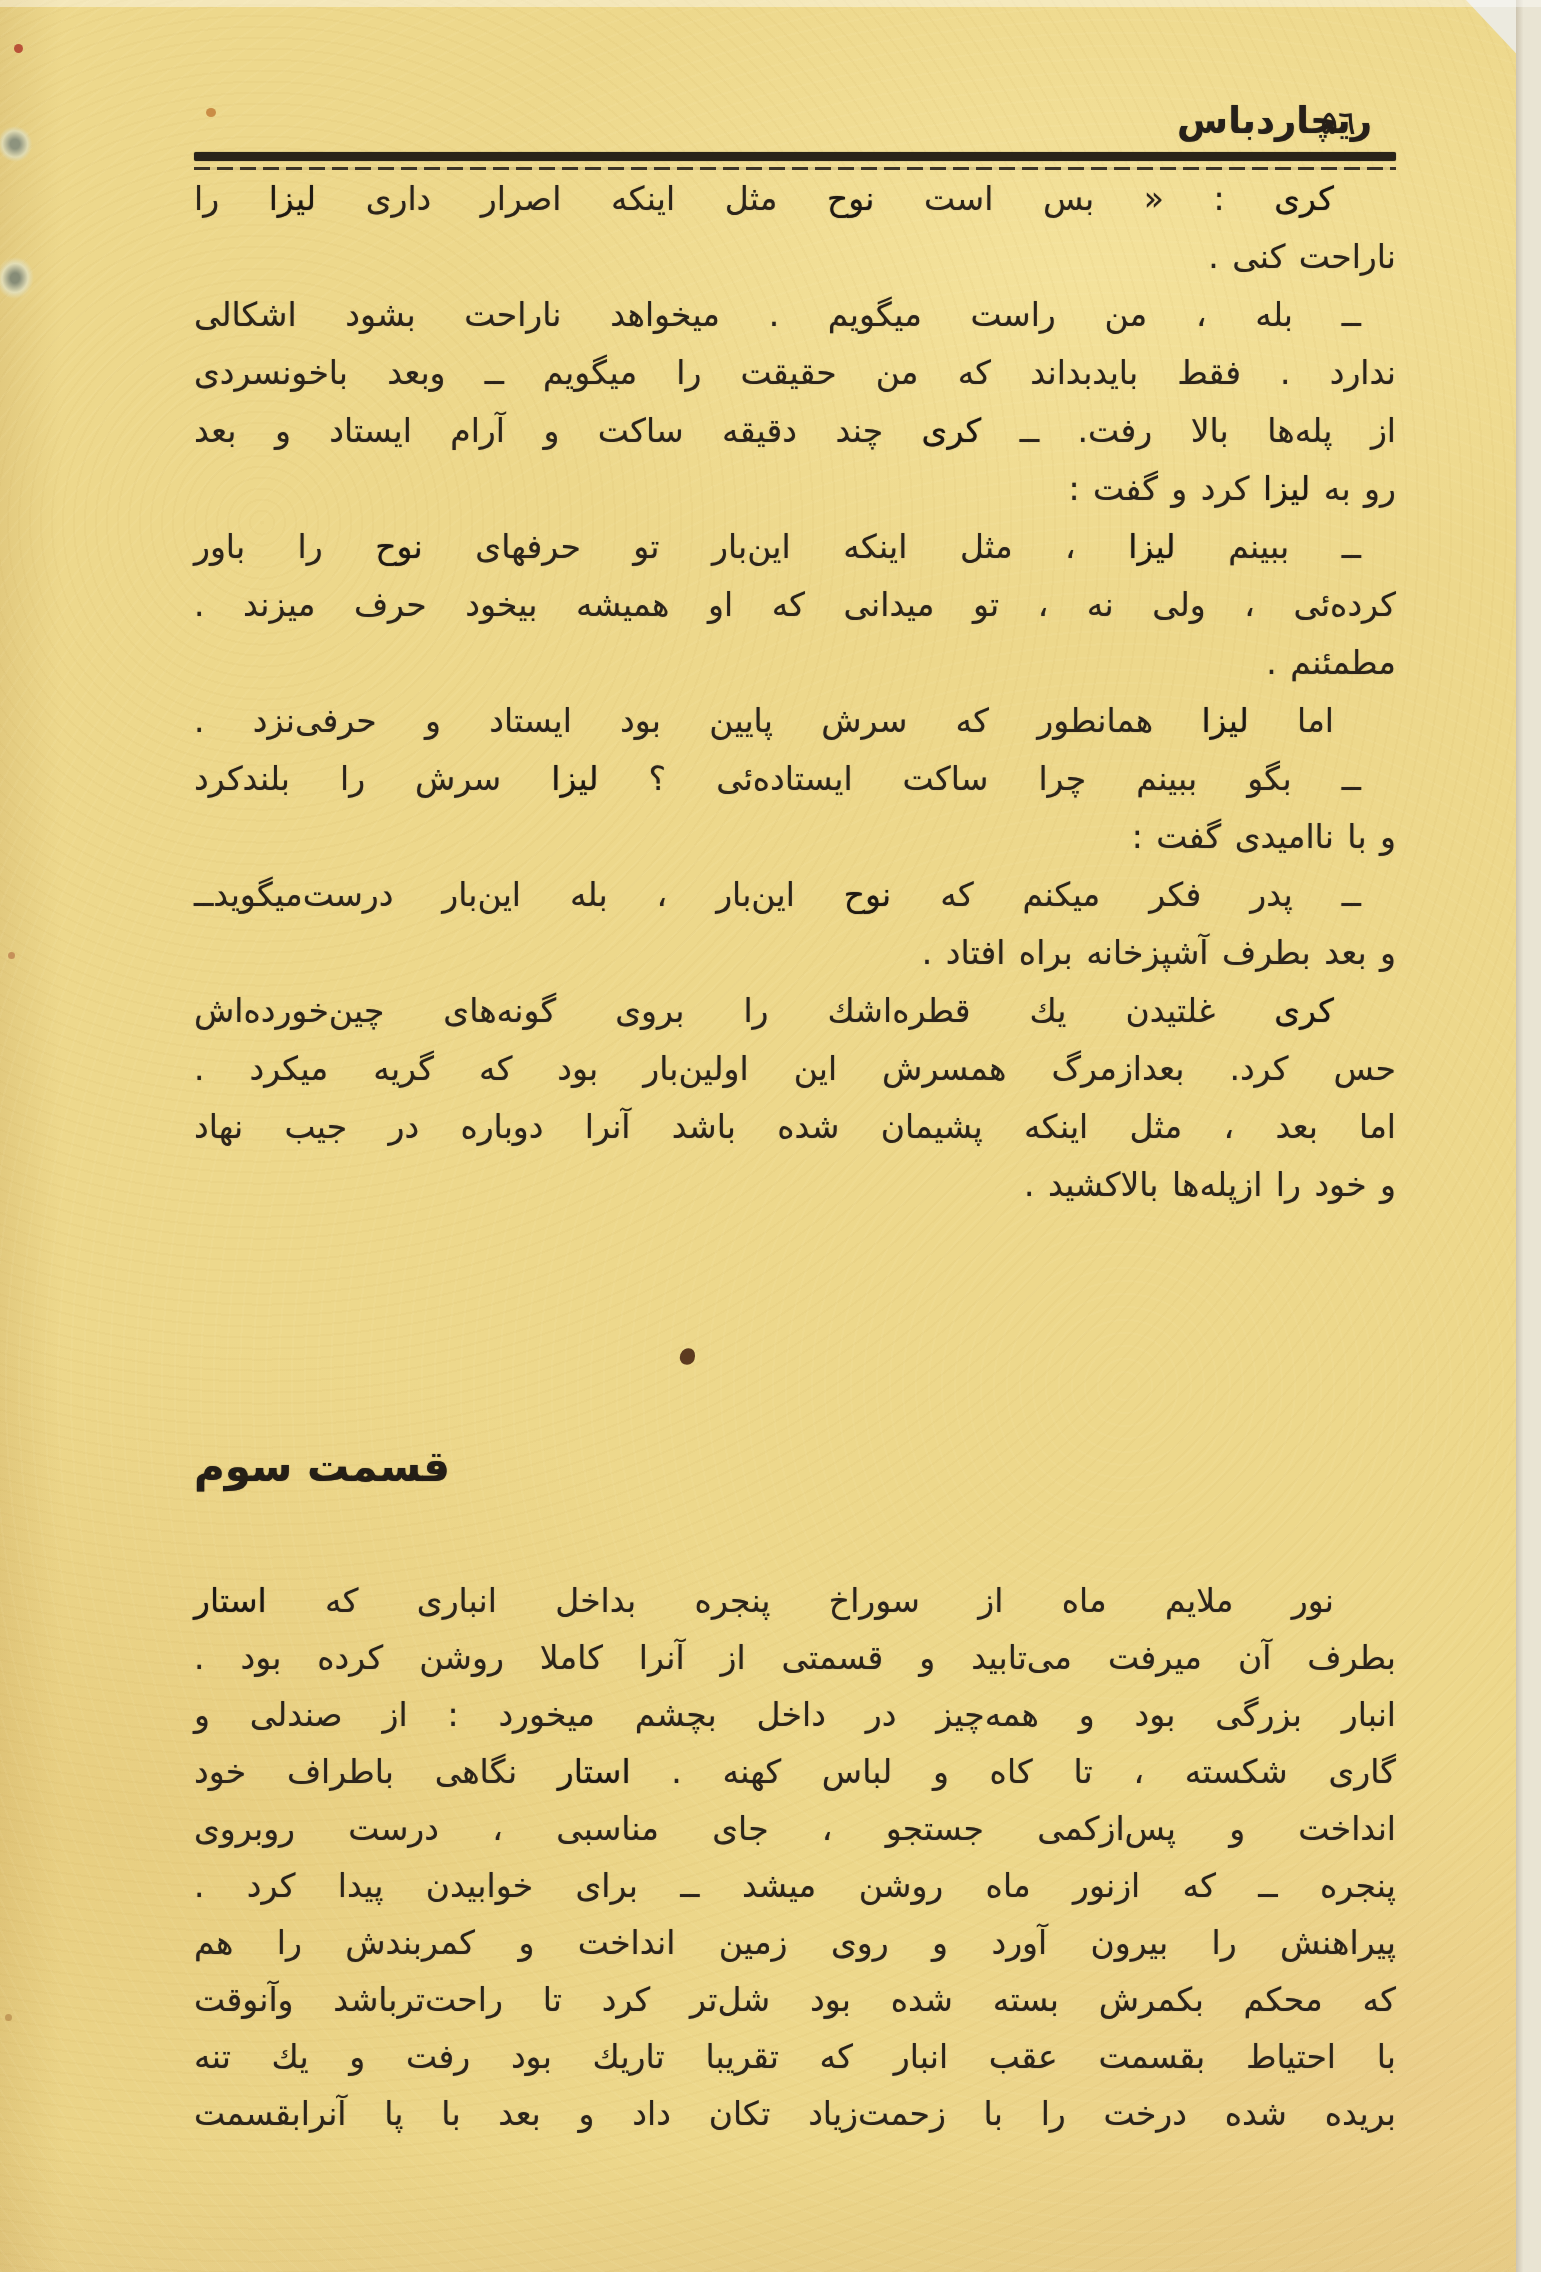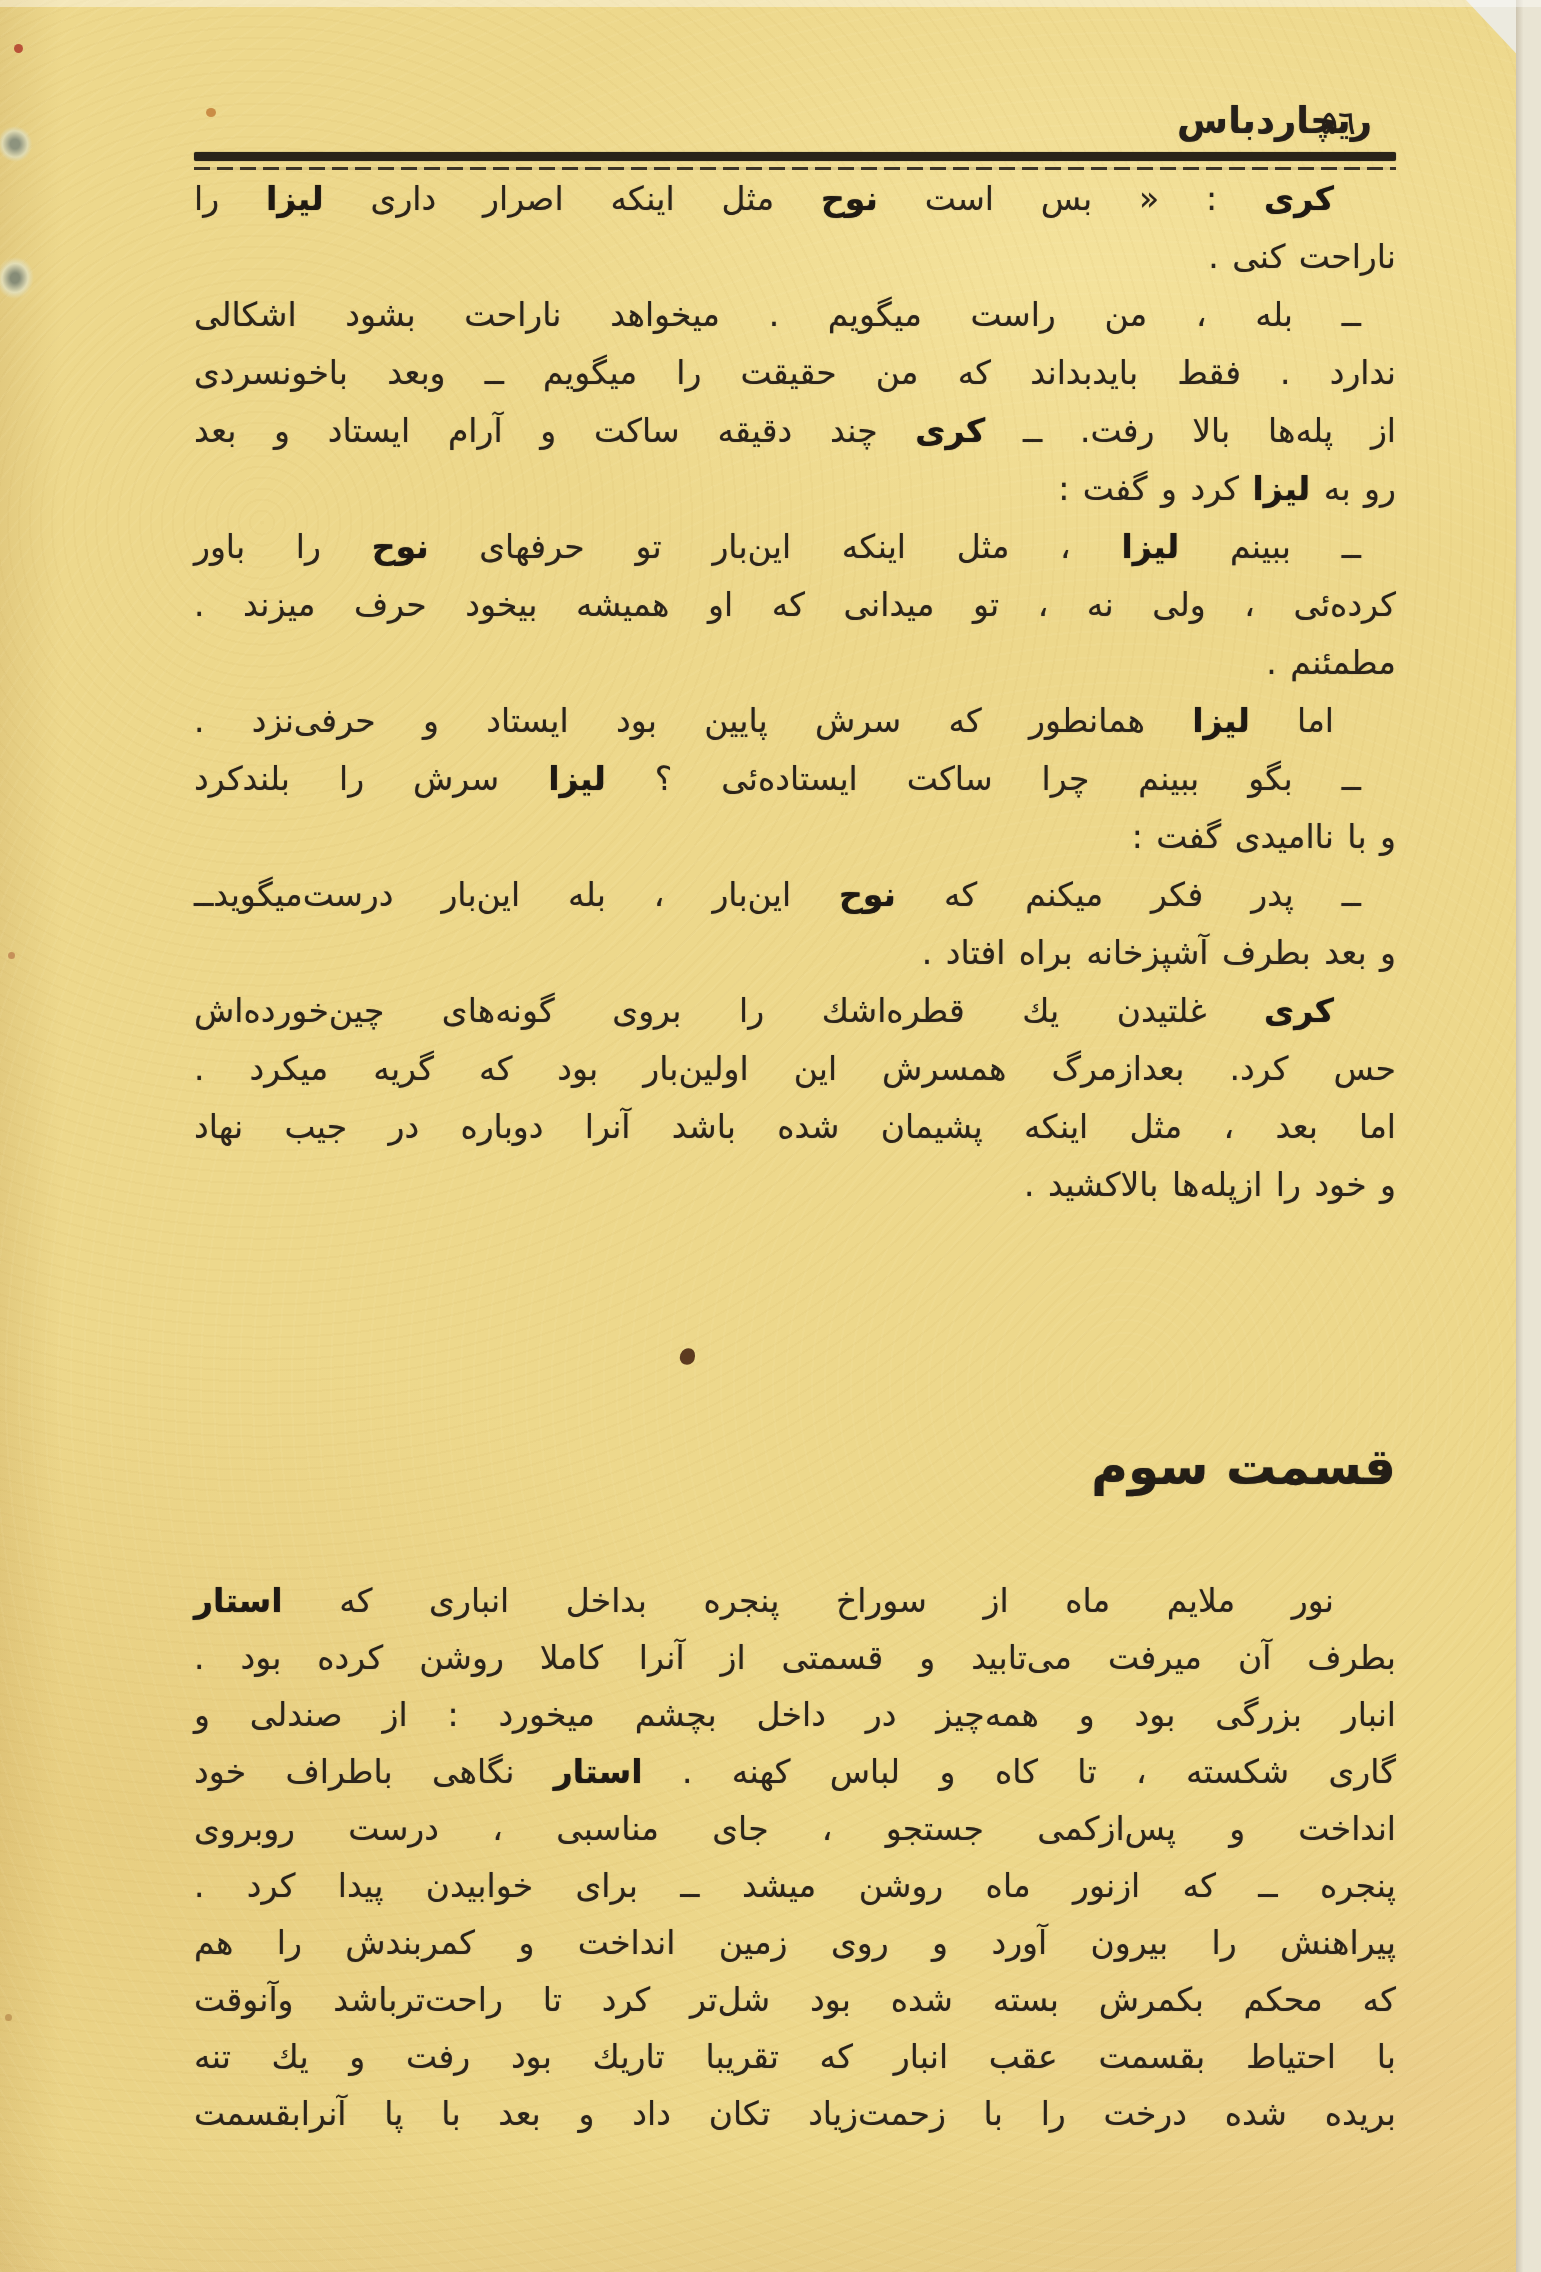--- a/index.html
+++ b/index.html
@@ -57,26 +57,26 @@
     word-spacing:3px;
   }
   #part1{top:170px;}
   #part3{top:1572px;}
   #part1 .line{height:58px;line-height:58px;}
   #part3 .line{height:57px;line-height:57px;}
   .line{text-align:right;overflow:visible;}
   .line.fill{text-align:justify;text-align-last:justify;}
   .line.ind1{padding-right:35px;}
   .line.ind2{padding-right:62px;}
-  .line .b{font-weight:bold;color:#1f1912;text-shadow:0 0 1px rgba(31,25,18,.8);}
+  .line .b{font-weight:normal;color:#1f1912;text-shadow:0 0 1px rgba(31,25,18,.8);}
 
   
   .section-heading{
     position:absolute;top:1422px;left:194px;width:1202px;height:90px;
-    text-align:right;font-size:50px;font-weight:bold;line-height:90px;
+    text-align:left;font-size:42px;font-weight:bold;line-height:90px;
     color:#241e16;text-shadow:0 0 1px rgba(36,30,22,.7);
   }
 
   
   .blem{position:absolute;pointer-events:none;}
   #blem-tear1{left:-8px;top:120px;width:46px;height:48px;transform:rotate(-14deg);
     background:radial-gradient(closest-side, #8d937e 20%, rgba(222,220,185,.85) 55%, rgba(0,0,0,0) 75%);}
   #blem-tear2{left:-10px;top:250px;width:50px;height:56px;transform:rotate(9deg);
     background:radial-gradient(closest-side, #868c77 18%, rgba(226,224,190,.85) 52%, rgba(0,0,0,0) 75%);}
   #blem-red{left:14px;top:44px;width:9px;height:9px;border-radius:50%;background:rgba(176,60,44,.85);}

